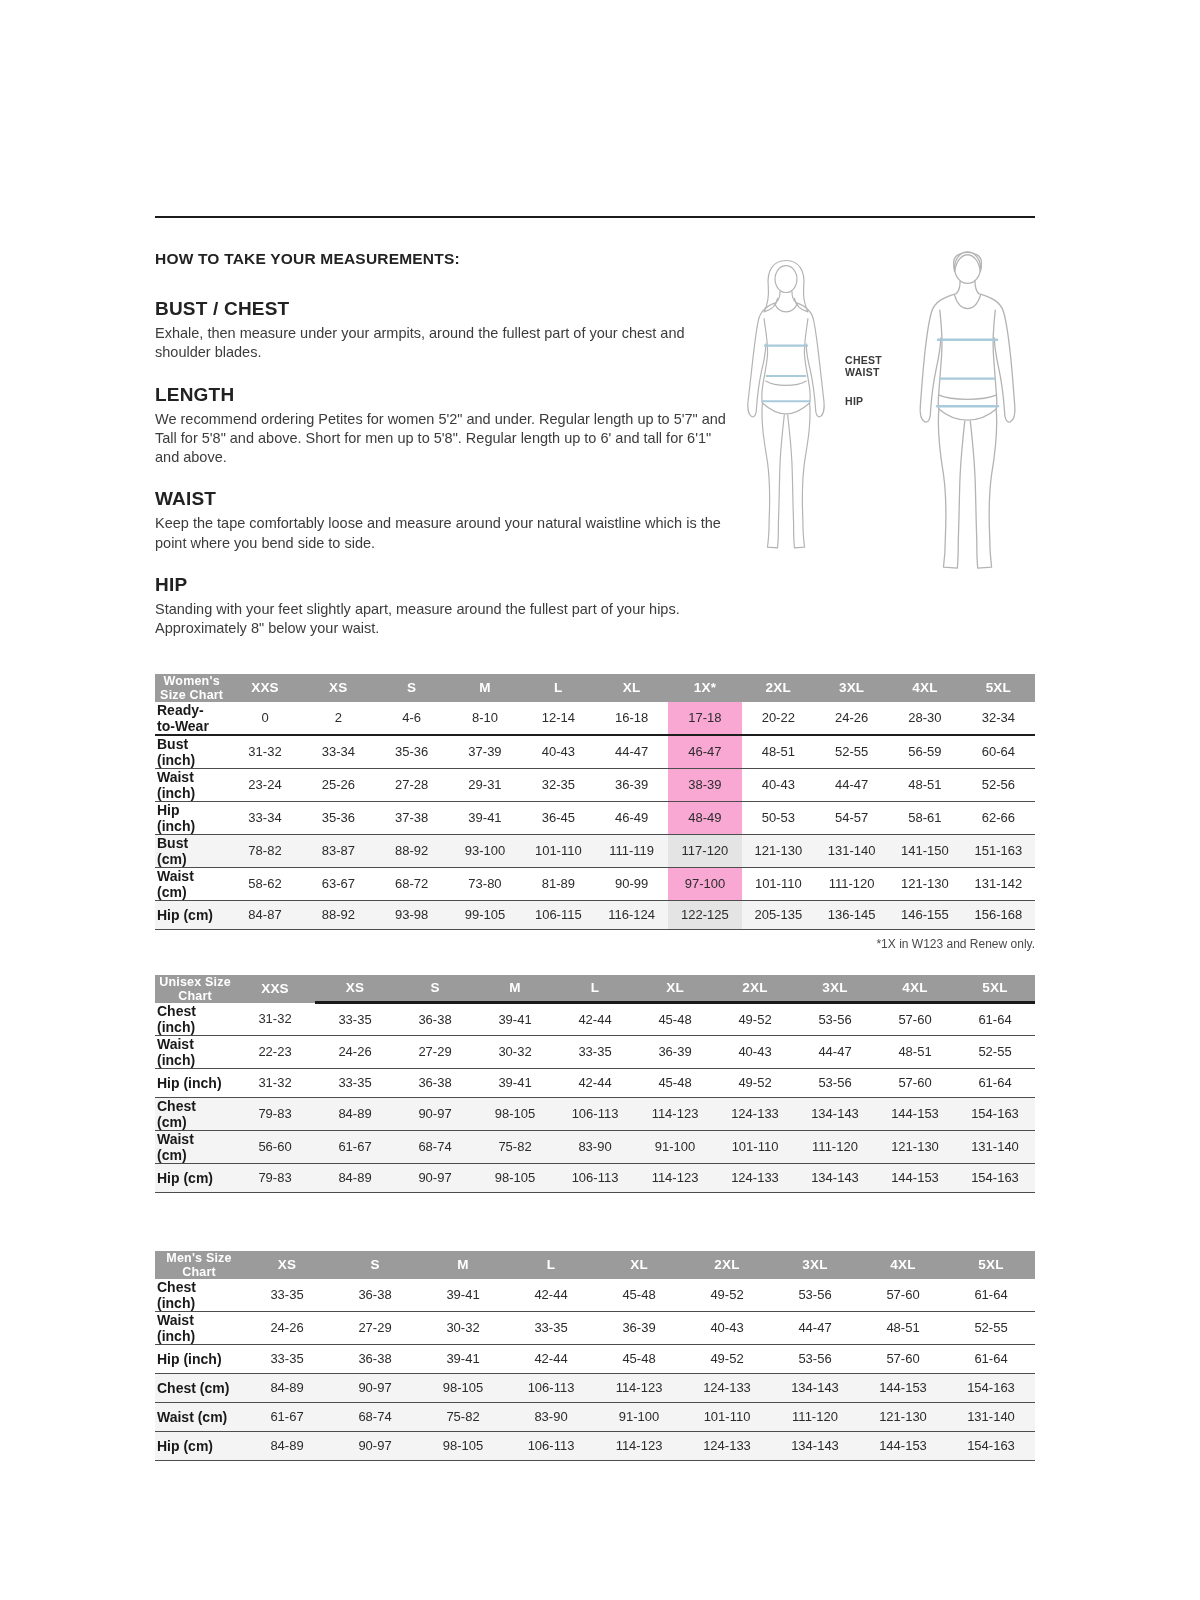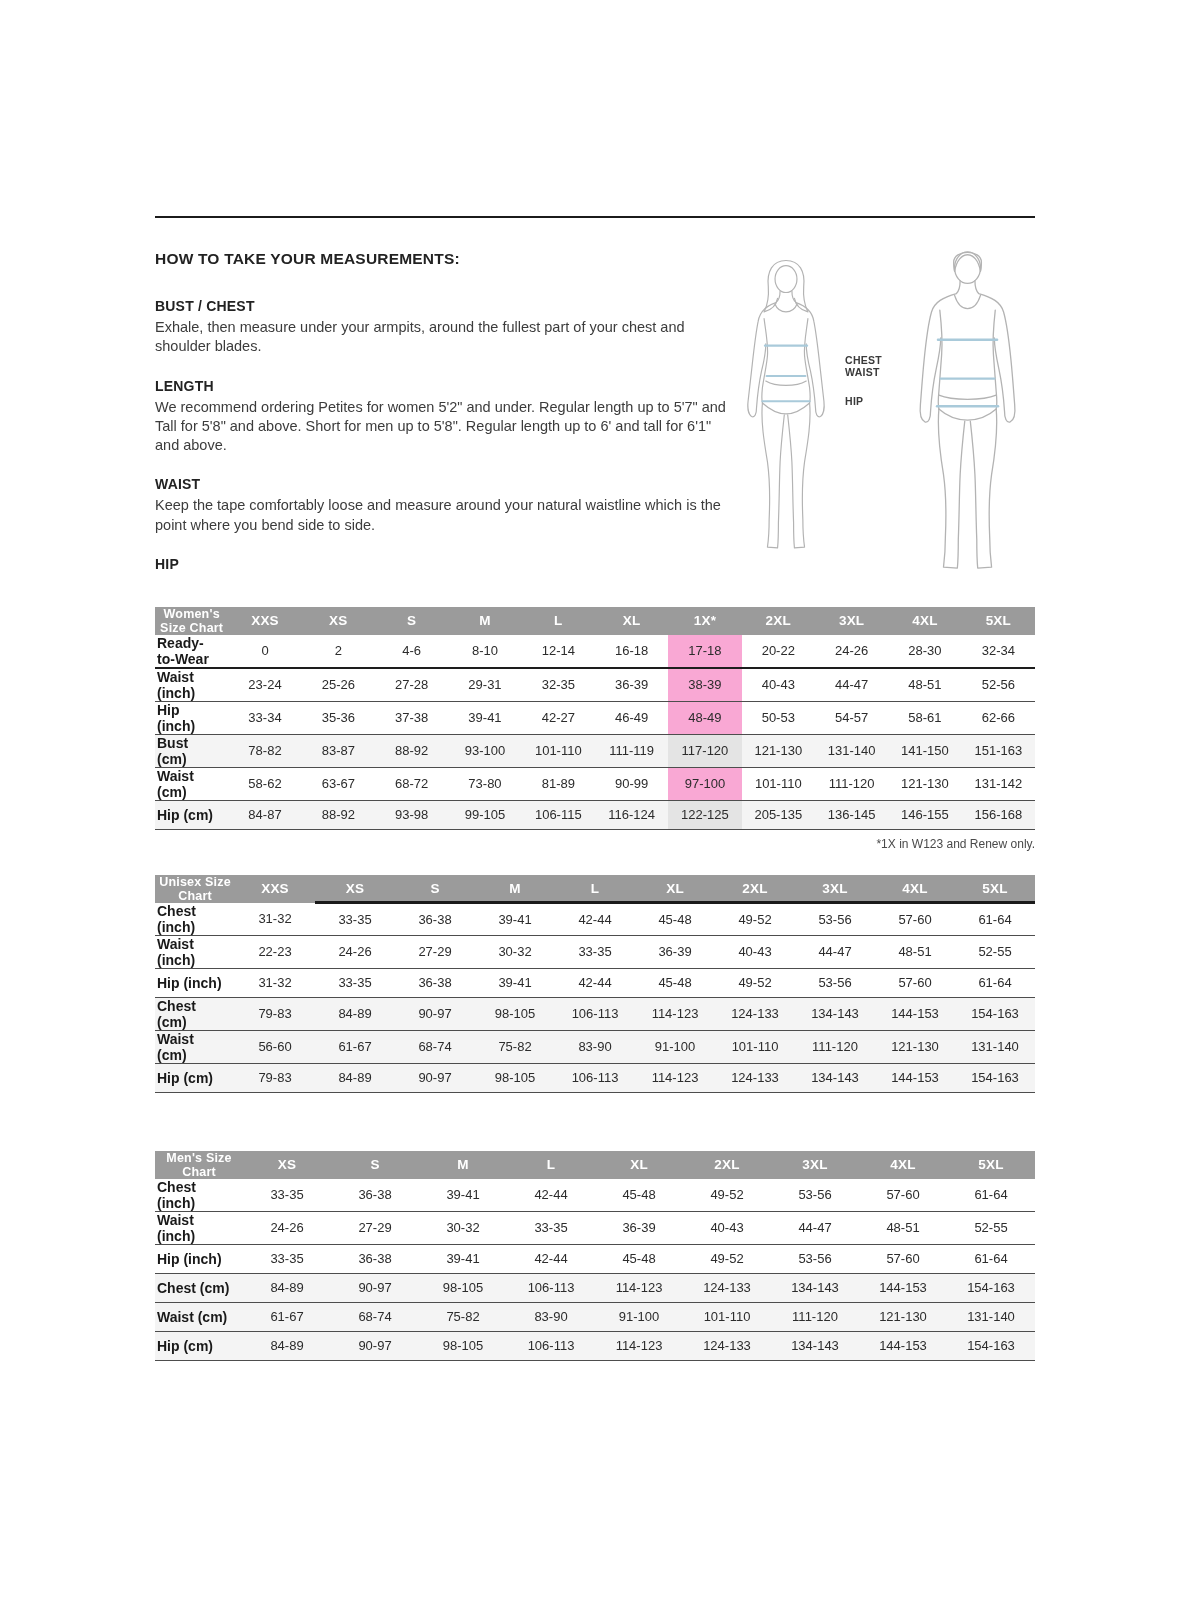--- a/index.html
+++ b/index.html
@@ -13,21 +13,21 @@
   h1.title {
     margin:0 0 14px 0; font-size:42px; font-weight:800; letter-spacing:.5px;
     color:#1b1b1b;
   }
   .rule { border-top:2px solid #1b1b1b; height:0; margin-bottom:32px; }
 
   .measure-row { display:flex; align-items:flex-start; }
   .text-col { width:592px; }
   .howto { font-weight:bold; font-size:15.5px; color:#222; margin-bottom:30px; letter-spacing:.2px; }
   .section { margin-bottom:21px; }
-  .section h3 { margin:0 0 4px 0; font-size:14px; font-weight:bold; color:#222; letter-spacing:.2px; }
+  .section h3 { margin:0 0 4px 0; font-size:19px; font-weight:bold; color:#222; letter-spacing:.2px; }
   .section p { margin:0; font-size:14.5px; line-height:1.33; color:#3c3c3c; }
 
   .figures { margin-left:auto; margin-top:-20px; display:flex; position:relative; width:308px; }
   .fig { flex:none; }
   .fig svg { display:block; }
   .fig-outline { fill:none; stroke:#b3b3b3; stroke-width:1.4; stroke-linecap:round; stroke-linejoin:round; }
   .mline { stroke-width:2.6; stroke-linecap:round; }
   .fig-labels { width:56px; position:relative; flex:none; }
   .fig-label { position:absolute; left:0; width:56px; font-size:10.5px; font-weight:bold; color:#3a3a3a; letter-spacing:.3px; }
   .fig-label.l0 { top:96px;margin-top:28px; }
@@ -79,20 +79,21 @@
       <div class="section">
         <h3>LENGTH</h3>
         <p>We recommend ordering Petites for women 5'2" and under. Regular length up to 5'7" and Tall for 5'8" and above. Short for men up to 5'8". Regular length up to 6' and tall for 6'1" and above.</p>
       </div>
       <div class="section">
         <h3>WAIST</h3>
         <p>Keep the tape comfortably loose and measure around your natural waistline which is the point where you bend side to side.</p>
       </div>
       <div class="section">
         <h3>HIP</h3>
+        <p>Standing with your feet slightly apart, measure around the fullest part of your hips. Approximately 8" below your waist.</p>
       </div>
     </div>
 
     <div class="figures">
       <div class="fig">
         <svg width="118" height="356" viewBox="0 0 140 360">
           <g class="fig-outline">
             <ellipse cx="70" cy="27" rx="13" ry="16"></ellipse>
             <path d="M70,5 C54,5 47,18 49,36 C50,50 48,58 44,66 C52,64 58,60 60,50"></path>
             <path d="M70,5 C86,5 93,18 91,36 C90,50 92,58 96,66 C88,64 82,60 80,50"></path>
@@ -167,40 +168,54 @@
           <td>8-10</td>
           <td>12-14</td>
           <td>16-18</td>
           <td class="hl">17-18</td>
           <td>20-22</td>
           <td>24-26</td>
           <td>28-30</td>
           <td>32-34</td>
         </tr>
         <tr>
+          <td class="rowlabel">Bust (inch)</td>
+          <td>31-32</td>
+          <td>33-34</td>
+          <td>35-36</td>
+          <td>37-39</td>
+          <td>40-43</td>
+          <td>44-47</td>
+          <td class="hl">46-47</td>
+          <td>48-51</td>
+          <td>52-55</td>
+          <td>56-59</td>
+          <td>60-64</td>
+        </tr>
+        <tr>
           <td class="rowlabel">Waist (inch)</td>
           <td>23-24</td>
           <td>25-26</td>
           <td>27-28</td>
           <td>29-31</td>
           <td>32-35</td>
           <td>36-39</td>
           <td class="hl">38-39</td>
           <td>40-43</td>
           <td>44-47</td>
           <td>48-51</td>
           <td>52-56</td>
         </tr>
         <tr>
           <td class="rowlabel">Hip (inch)</td>
           <td>33-34</td>
           <td>35-36</td>
           <td>37-38</td>
           <td>39-41</td>
-          <td>42-27</td>
+          <td>36-45</td>
           <td>46-49</td>
           <td class="hl">48-49</td>
           <td>50-53</td>
           <td>54-57</td>
           <td>58-61</td>
           <td>62-66</td>
         </tr>
         <tr class="shaded">
           <td class="rowlabel">Bust (cm)</td>
           <td>78-82</td>

